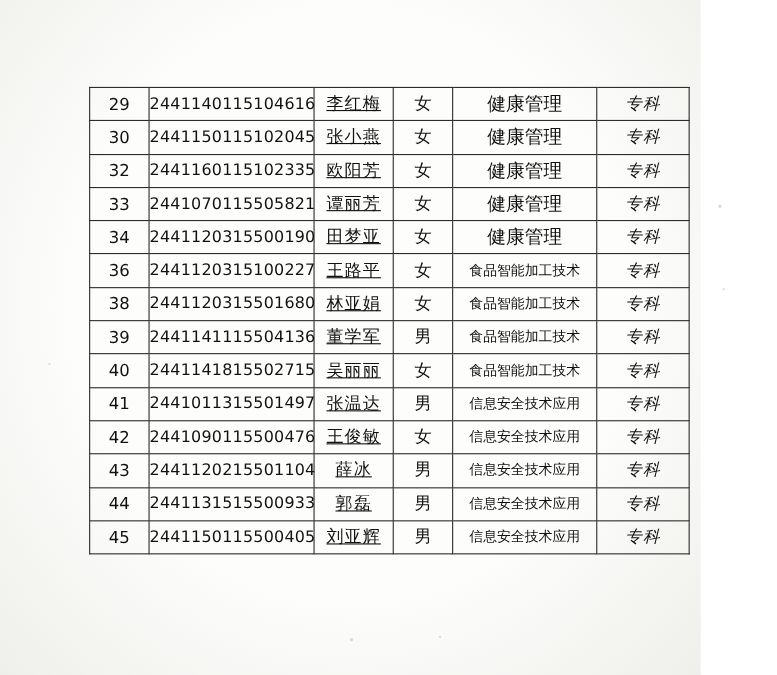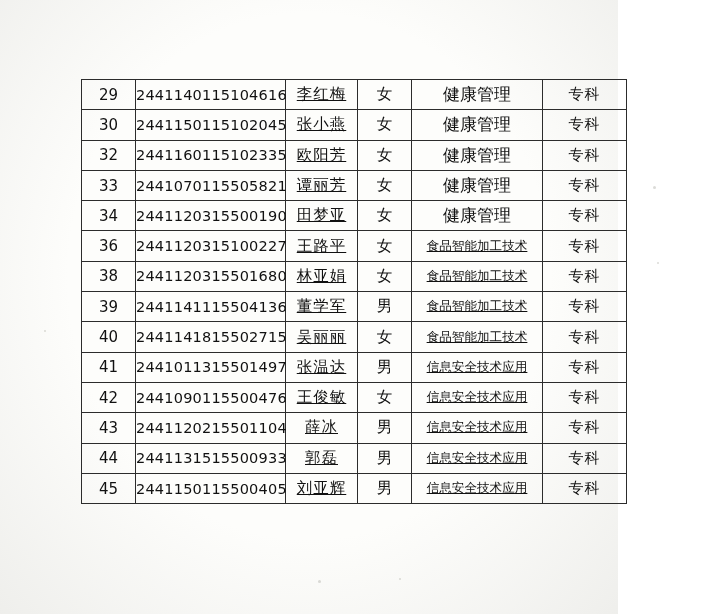--- a/index.html
+++ b/index.html
@@ -12,20 +12,21 @@
     background: #ffffff;
     font-family: "DejaVu Sans", sans-serif;
     overflow: hidden;
   }
   
   #page {
     position: relative;
     width: 618px;
     height: 614px;
     background: #fdfdfb;
+    padding-left: 19px;
   }
   #page::before {
     content: "";
     position: absolute;
     inset: 0;
     background:
       radial-gradient(ellipse at 50% 45%, rgba(255,255,255,0) 55%, rgba(205,205,200,0.30) 100%);
     pointer-events: none;
   }
   
@@ -81,25 +82,25 @@
   }
   .cell-sex {
     font-size: 15.5px;
   }
   .cell-major {
     font-size: 17px;
     letter-spacing: 0px;
   }
   .cell-major.small {
     font-size: 12.6px;
-    text-decoration: underline;
   }
   .cell-level {
     font-size: 15px;
     letter-spacing: 1px;
+    font-style: italic;
   }
 </style>
 </head>
 <body>
 
 <div id="page">
 
   <div class="speck" style="left:653px; top:186px; width:3px; height:3px;"></div>
   <div class="speck" style="left:657px; top:262px; width:2px; height:2px;"></div>
   <div class="speck" style="left:318px; top:580px; width:3px; height:3px;"></div>

